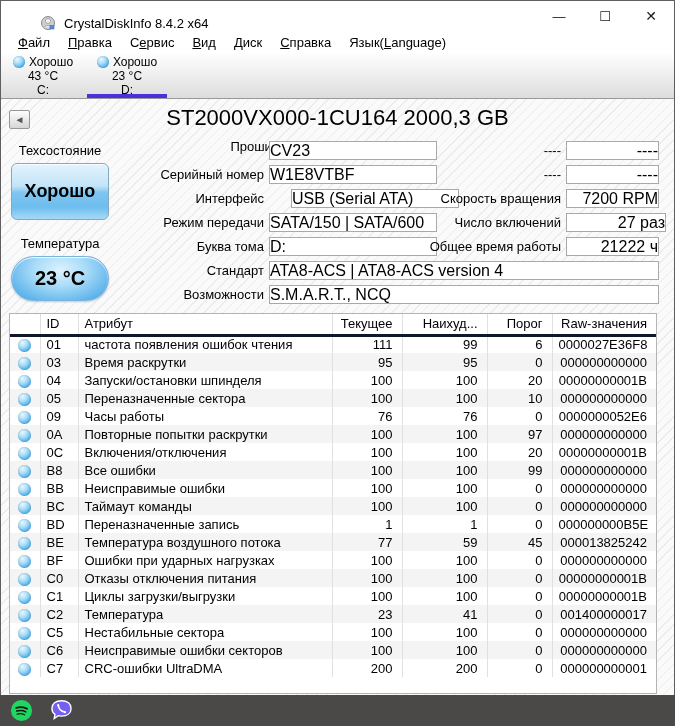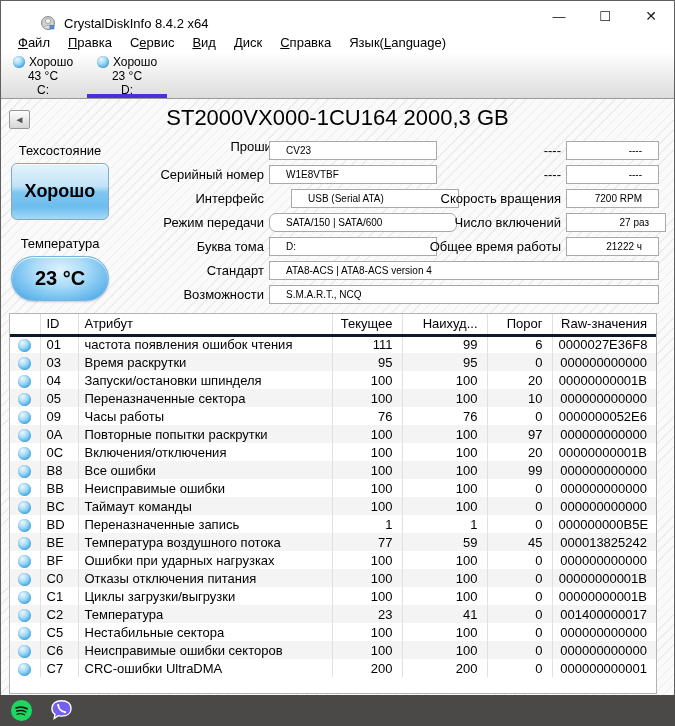--- a/index.html
+++ b/index.html
@@ -68,21 +68,21 @@
     border:1px solid #79b4da;
     background:radial-gradient(ellipse at 50% 30%, #ddf2fd 0%, #aadcf8 38%, #5fb4ec 80%, #3f9fe0 100%);
     display:flex; align-items:center; justify-content:center;
     font-size:20px; font-weight:bold; color:#000;
     box-shadow:0 1px 2px rgba(0,60,120,.25), inset 0 1px 1px rgba(255,255,255,.9);
   }
   
   .f-label { position:absolute; text-align:right; white-space:nowrap; font-size:13px; line-height:19px; }
   .f-box {
     position:absolute; height:19px; background:#fff; border:1px solid #a9a9a9;
-    font-size:10px; line-height:17px; padding:0 16px; white-space:nowrap; overflow:hidden;
+    font-size:16px; line-height:17px; padding:0 0; white-space:nowrap; overflow:hidden;
   }
   .f-box.num { text-align:right; }
   
   .table-wrap {
     position:absolute; left:8px; top:214px; width:648px; height:381px;
     background:#fff; border:1px solid #b4b4b4; overflow:hidden;
   }
   table { border-collapse:collapse; width:646px; table-layout:fixed; font-size:13px; }
   th, td { border-right:1px solid #e0e0e0; padding:0 6px; height:18px; overflow:hidden; white-space:nowrap; }
   th { font-weight:normal; height:21px; border-bottom:3px solid #0f172a; background:#fff; text-align:left; }
@@ -159,21 +159,21 @@
     <div class="temp-btn">23 °C</div>
 
     <div id="fields">
         <div class="f-label" style="left: 0px; width: 263px; top: 38px; margin-left: 28px;">Прошивка</div>
         <div class="f-box" style="left: 268px; top: 42px; width: 168px;">CV23</div>
         <div class="f-label" style="left: 0px; width: 263px; top: 66px;">Серийный номер</div>
         <div class="f-box" style="left: 268px; top: 66px; width: 168px;">W1E8VTBF</div>
         <div class="f-label" style="left: 0px; width: 263px; top: 90px;">Интерфейс</div>
         <div class="f-box" style="left: 268px; top: 90px; width: 168px; margin-left: 22px;">USB (Serial ATA)</div>
         <div class="f-label" style="left: 0px; width: 263px; top: 114px;">Режим передачи</div>
-        <div class="f-box" style="left: 268px; top: 114px; width: 188px; border-radius: 7px;">SATA/150 | SATA/600</div>
+        <div class="f-box" style="left: 268px; top: 114px; width: 168px;">SATA/150 | SATA/600</div>
         <div class="f-label" style="left: 0px; width: 263px; top: 138px;">Буква тома</div>
         <div class="f-box" style="left: 268px; top: 138px; width: 168px;">D:</div>
         <div class="f-label" style="left: 0px; width: 263px; top: 162px;">Стандарт</div>
         <div class="f-box" style="left: 268px; top: 162px; width: 390px;">ATA8-ACS | ATA8-ACS version 4</div>
         <div class="f-label" style="left: 0px; width: 263px; top: 186px;">Возможности</div>
         <div class="f-box" style="left: 268px; top: 186px; width: 390px;">S.M.A.R.T., NCQ</div>
         <div class="f-label" style="left: 400px; width: 160px; top: 42px;">----</div>
         <div class="f-box num" style="left: 565px; top: 42px; width: 93px;">----</div>
         <div class="f-label" style="left: 400px; width: 160px; top: 66px;">----</div>
         <div class="f-box num" style="left: 565px; top: 66px; width: 93px;">----</div>

